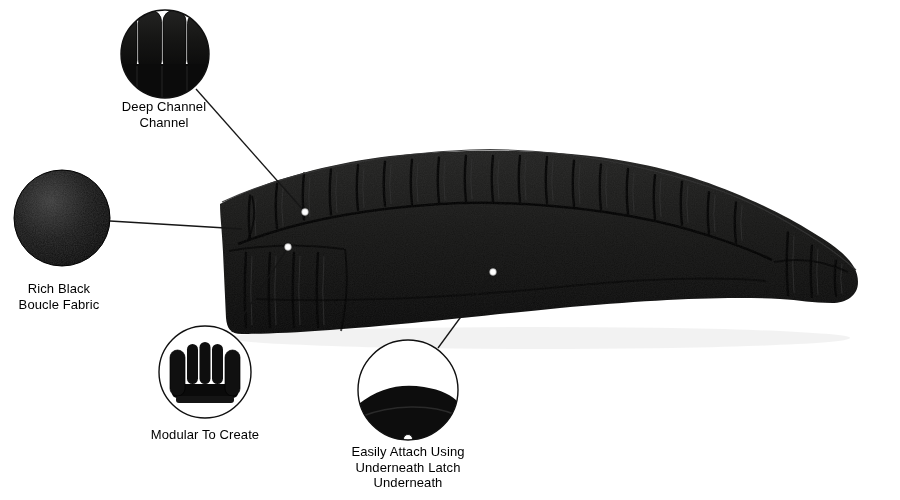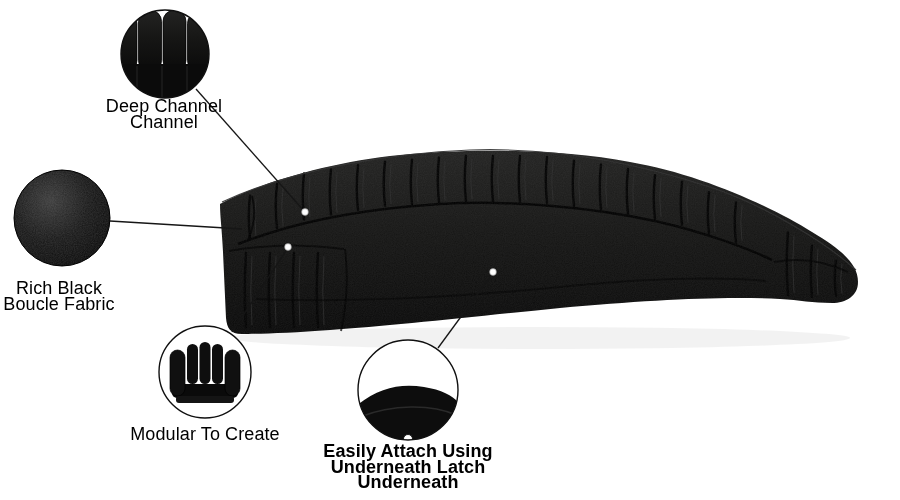--- a/index.html
+++ b/index.html
@@ -3,21 +3,21 @@
 <meta charset="utf-8">
 <style>
   html,body{margin:0;padding:0;background:#ffffff;}
   body{font-family:"Liberation Sans", sans-serif;}
   .stage{position:relative;width:900px;height:500px;background:#ffffff;overflow:hidden;}
   .scene{position:absolute;left:0;top:0;}
   .callout-label{
     position:absolute;
     transform:translateX(-50%);
     text-align:center;
-    font-size:18px;
+    font-size:13px;
     line-height:15.5px;
     color:#000000;
     letter-spacing:.1px;
     white-space:nowrap;
   }
   .callout-label span{display:block;}
 </style>
 </head>
 <body>
 
@@ -199,19 +199,19 @@
 
   <div class="callout-label" style="left:59px;top:281px;">
     <span>Rich Black</span>
     <span>Boucle Fabric</span>
   </div>
 
   <div class="callout-label" style="left:205px;top:427px;">
     <span>Modular To Create</span>
   </div>
 
-  <div class="callout-label" style="left:408px;top:444px;font-weight:bold;">
+  <div class="callout-label" style="left:408px;top:444px;">
     <span>Easily Attach Using</span>
     <span>Underneath Latch</span>
     <span>Underneath</span>
   </div>
 
 </div>
 
 </body></html>

